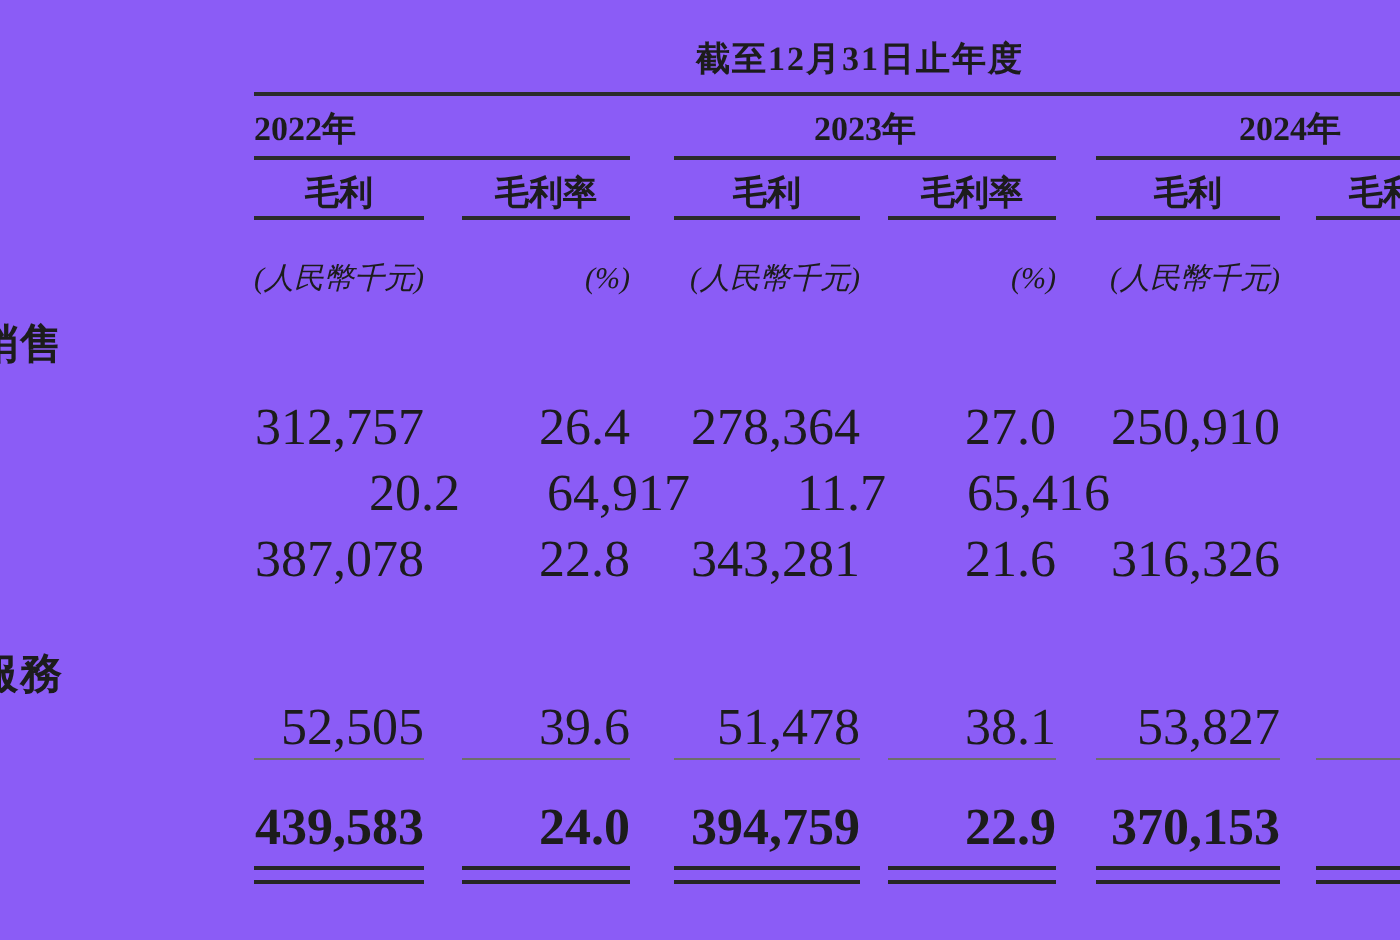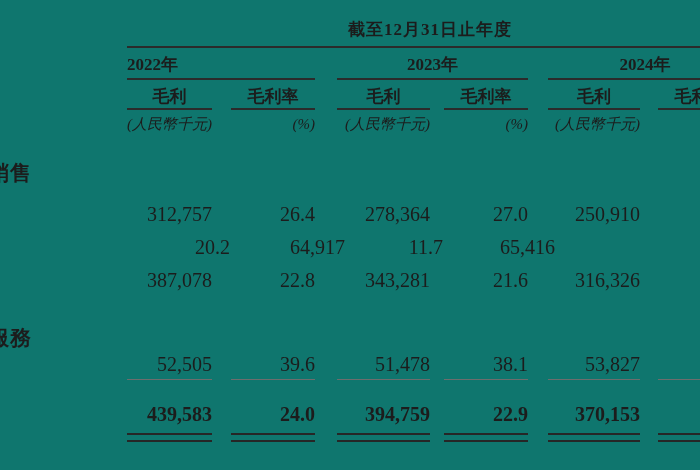--- a/index.html
+++ b/index.html
@@ -1,48 +1,48 @@
 <!DOCTYPE html>
 <html><head>
 <meta charset="utf-8">
 <style>
   html,body{margin:0;padding:0;background:#ffffff;}
   .page{
     position:relative;width:700px;height:470px;overflow:hidden;
-    background:#0f766e;color:#1c1c1c;
+    background:#8b5cf6;color:#1c1c1c;
     font-family:"Liberation Serif","DejaVu Serif",serif;
   }
   .abs{position:absolute;}
   .row{position:absolute;left:0;width:742px;display:flex;}
   
   .cl{flex:none;width:127px;}
   .c1{flex:none;width:85px;}
   .c2{flex:none;width:103px;}
   .c3{flex:none;width:115px;}
   .c4{flex:none;width:98px;}
   .c5{flex:none;width:112px;}
   .c6{flex:none;width:102px;}
-  .num{text-align:right;font-size:20px;line-height:24px;}
+  .num{text-align:right;font-size:26px;line-height:24px;}
   .bold{font-weight:bold;}
   
   .title-row{top:18px;left:157px;width:546px;text-align:center;
     font-weight:bold;font-size:17px;letter-spacing:1px;}
   .rule-a{top:46px;left:127px;width:615px;height:2px;background:#2b2b2b;}
   .year-row{top:54px;font-weight:bold;font-size:17px;line-height:22px;}
   .yg1{flex:none;width:188px;text-align:left;padding-right:14px;box-sizing:border-box;}
   .ysp1{flex:none;width:22px;}
   .yg2{flex:none;width:191px;text-align:center;}
   .ysp2{flex:none;width:20px;}
   .yg3{flex:none;width:194px;text-align:center;}
   .year-rule{top:78px;height:0;}
   .year-rule .seg{border-top:2px solid #2b2b2b;height:0;}
   .hdr-row{top:86px;font-weight:bold;font-size:17px;line-height:22px;}
   .hdr-row .inner{margin-left:auto;text-align:center;}
   .units-row{top:112px;font-style:italic;font-size:15px;line-height:24px;}
-  .units-row>div{text-align:right;}
+  .units-row>div{text-align:right;margin-top:16px;}
   
   .seg{margin-left:auto;}
   .s1{width:85px;} .s2{width:84px;} .s3{width:93px;}
   .s4{width:84px;} .s5{width:92px;} .s6{width:84px;}
   .col-rule{top:108px;height:0;}
   .col-rule .seg{border-top:2px solid #2b2b2b;height:0;}
   .thin-rule{top:379px;height:0;}
   .thin-rule .seg{border-top:1.4px solid #6d6d6d;height:0;}
   .dbl-rule{top:433px;height:0;}
   .dbl-rule .seg{border-top:2px solid #262626;border-bottom:2px solid #262626;height:5px;}

